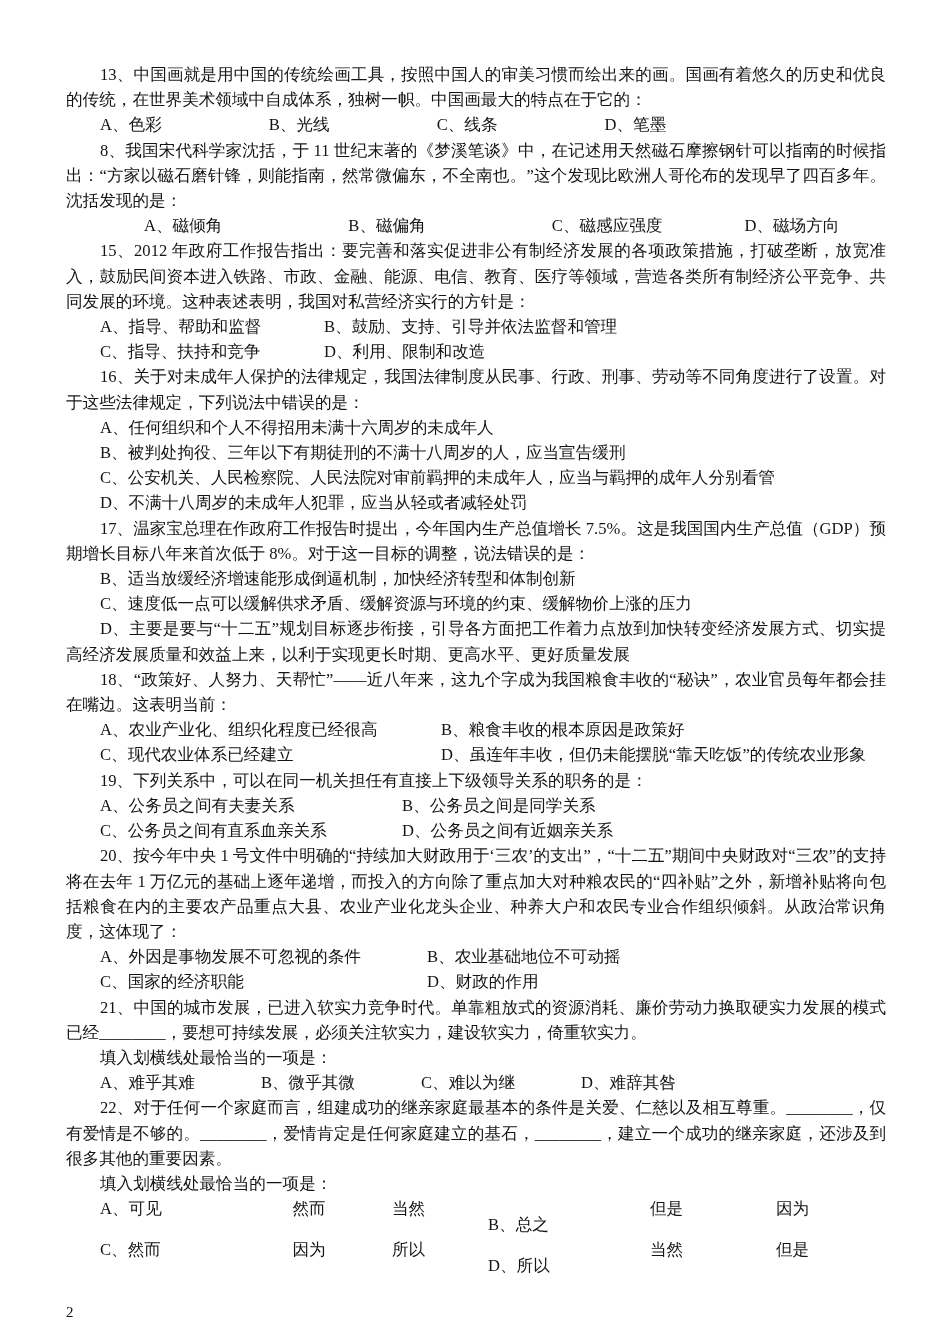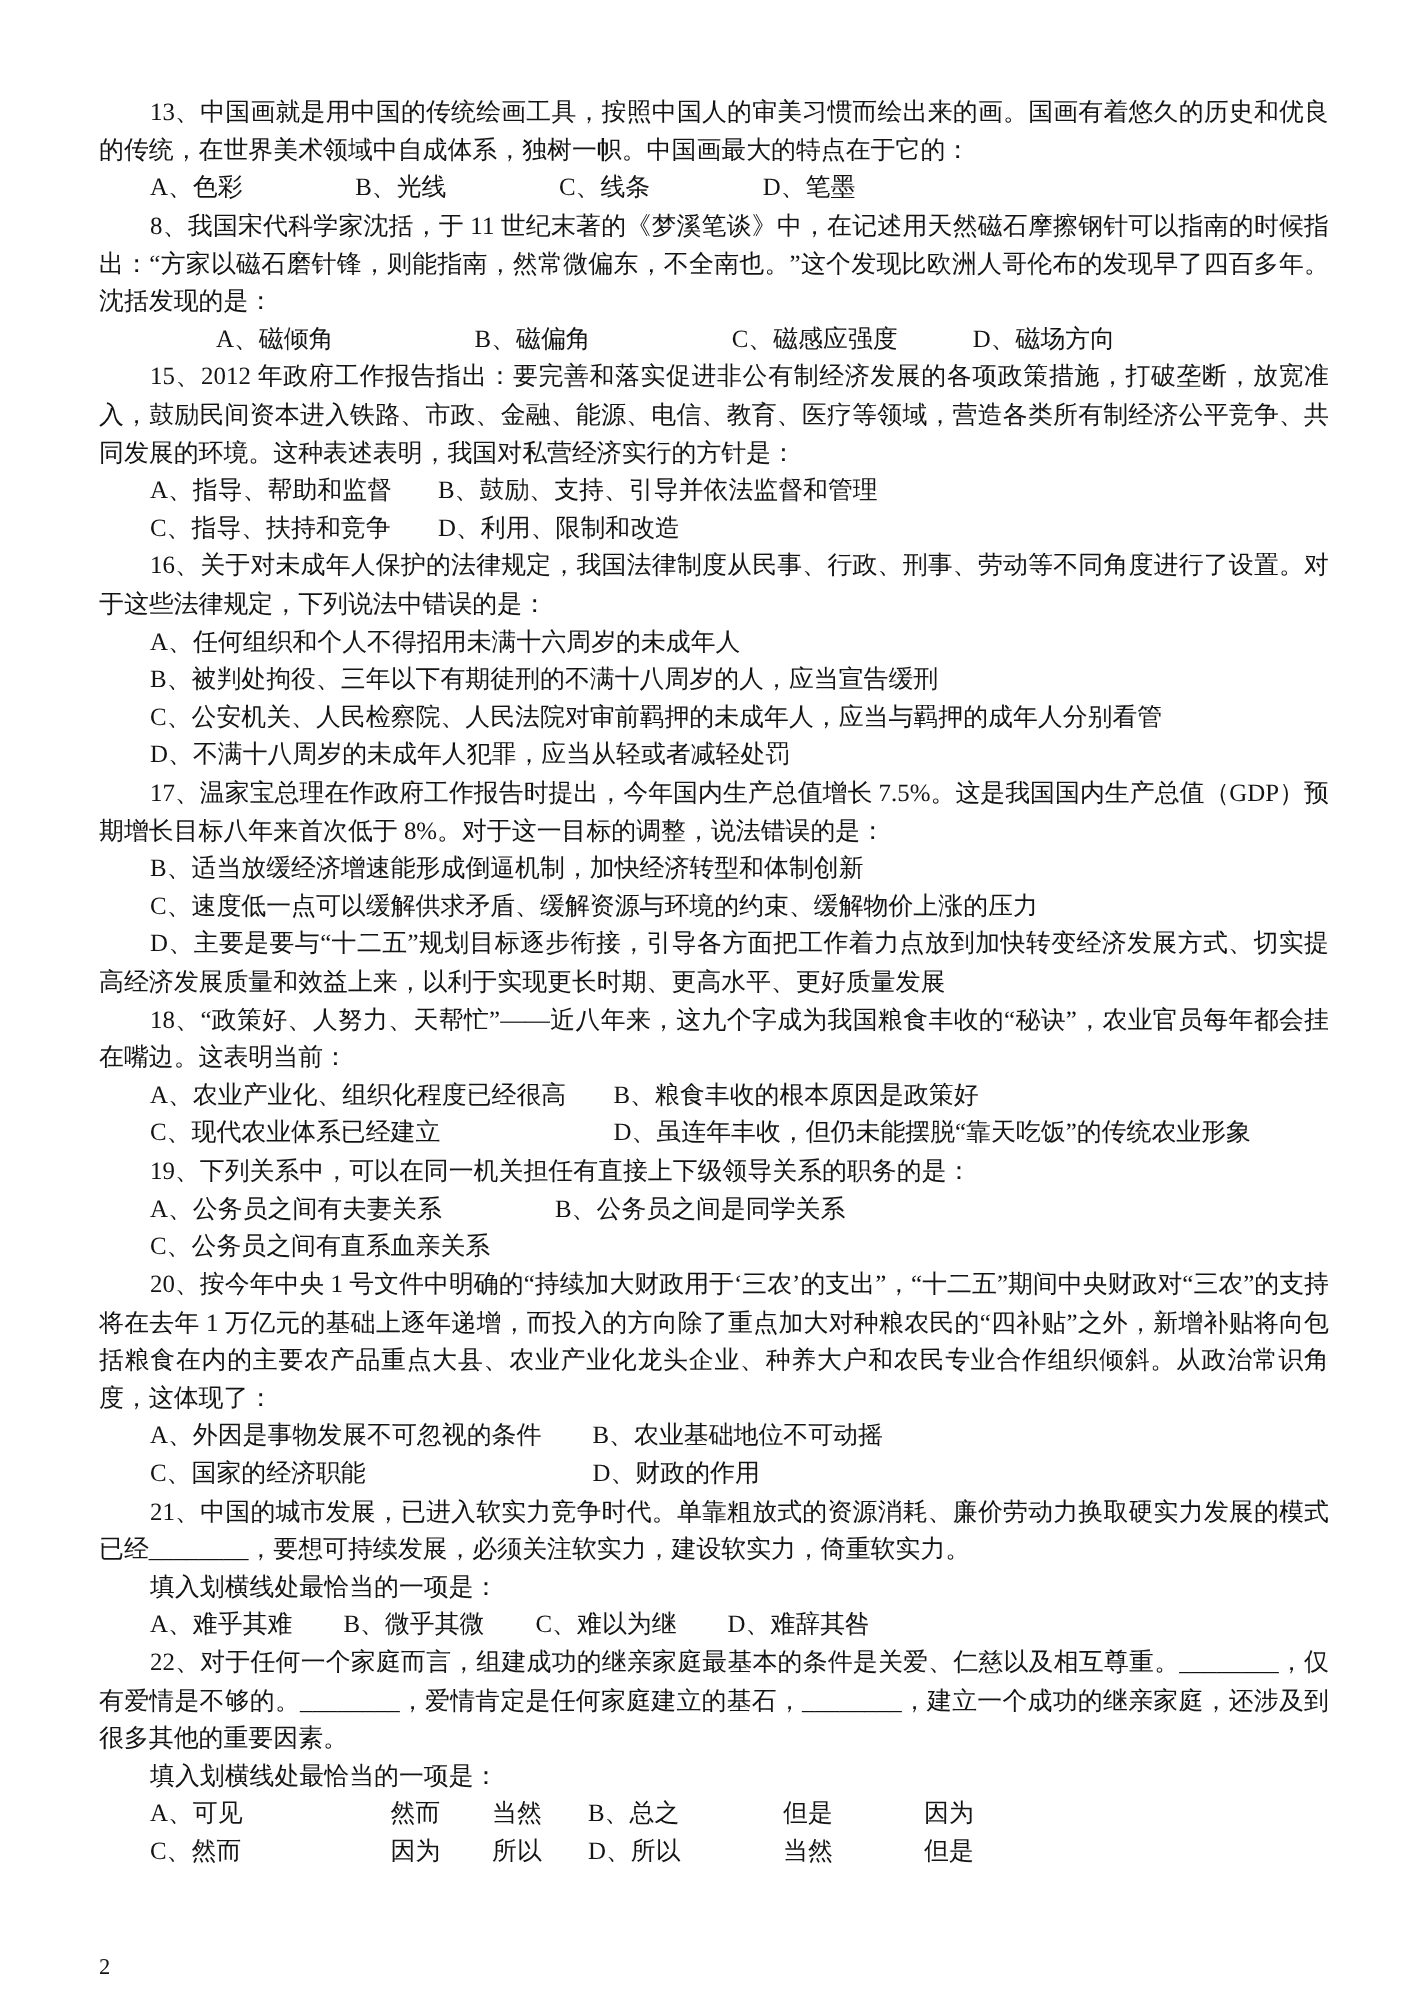--- a/index.html
+++ b/index.html
@@ -19,35 +19,36 @@
     width: 820px;
   }
   p.stem, p.optline, p.heading, p.instruction {
     text-indent: 2.05em;
     text-align: justify;
     text-justify: inter-character;
   }
   .optrow {
     display: flex;
     padding-left: 34px;
+    gap: 32px;
   }
   .optrow span { white-space: nowrap; flex: 0 0 auto; }
   .optrow span.fill { flex: 1 1 auto; }
   
   .c190 { width: 192px; }
   .c270 { width: 270px; }
   .c295 { width: 295px; }
   .c310 { width: 309px; }
   
   .g75 span:not(:last-child) { margin-right: 75px; }
   .g50 span:not(:last-child) { margin-right: 50px; margin-left: 44px; }
   .g34 span:not(:last-child) { margin-right: 34px; }
   
   .t1 { width: 126px; } .t2 { width: 102px; text-align: center; } .t3 { width: 64px; }
-  .t4 { width: 130px; } .t5 { width: 94px; }
+  .t4 { width: 130px; margin-top: 16px; } .t5 { width: 94px; }
   .pagenum {
     position: absolute;
     left: 66px;
     top: 1300px;
     font-size: 15px;
   }
 </style>
 </head>
 <body>
 
@@ -113,20 +114,21 @@
   </section>
 
   <section>
     <p class="stem">19、下列关系中，可以在同一机关担任有直接上下级领导关系的职务的是：</p>
     <div class="optrow">
       <span class="c270">A、公务员之间有夫妻关系</span>
       <span class="fill">B、公务员之间是同学关系</span>
     </div>
     <div class="optrow">
       <span class="c270">C、公务员之间有直系血亲关系</span>
+      <span class="fill">D、公务员之间有近姻亲关系</span>
     </div>
   </section>
 
   <section>
     <p class="stem">20、按今年中央 1 号文件中明确的“持续加大财政用于‘三农’的支出”，“十二五”期间中央财政对“三农”的支持将在去年 1 万亿元的基础上逐年递增，而投入的方向除了重点加大对种粮农民的“四补贴”之外，新增补贴将向包括粮食在内的主要农产品重点大县、农业产业化龙头企业、种养大户和农民专业合作组织倾斜。从政治常识角度，这体现了：</p>
     <div class="optrow">
       <span class="c295">A、外因是事物发展不可忽视的条件</span>
       <span class="fill">B、农业基础地位不可动摇</span>
     </div>
     <div class="optrow">

